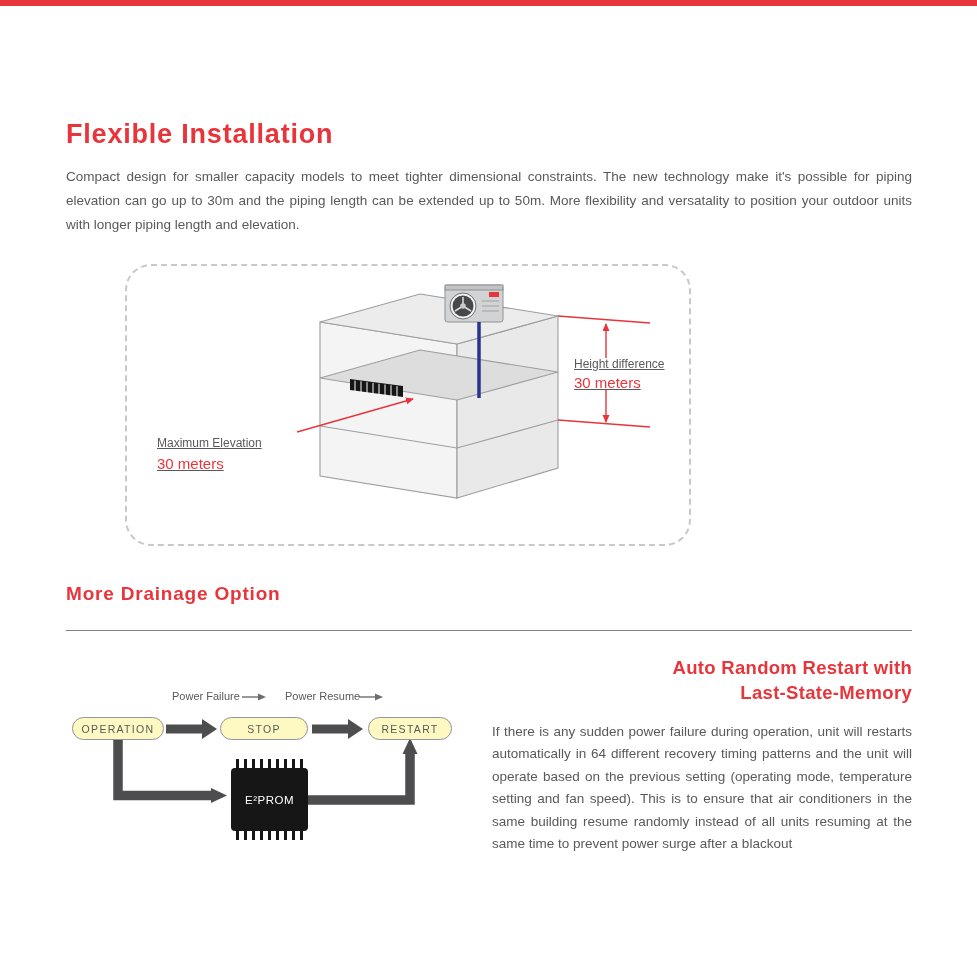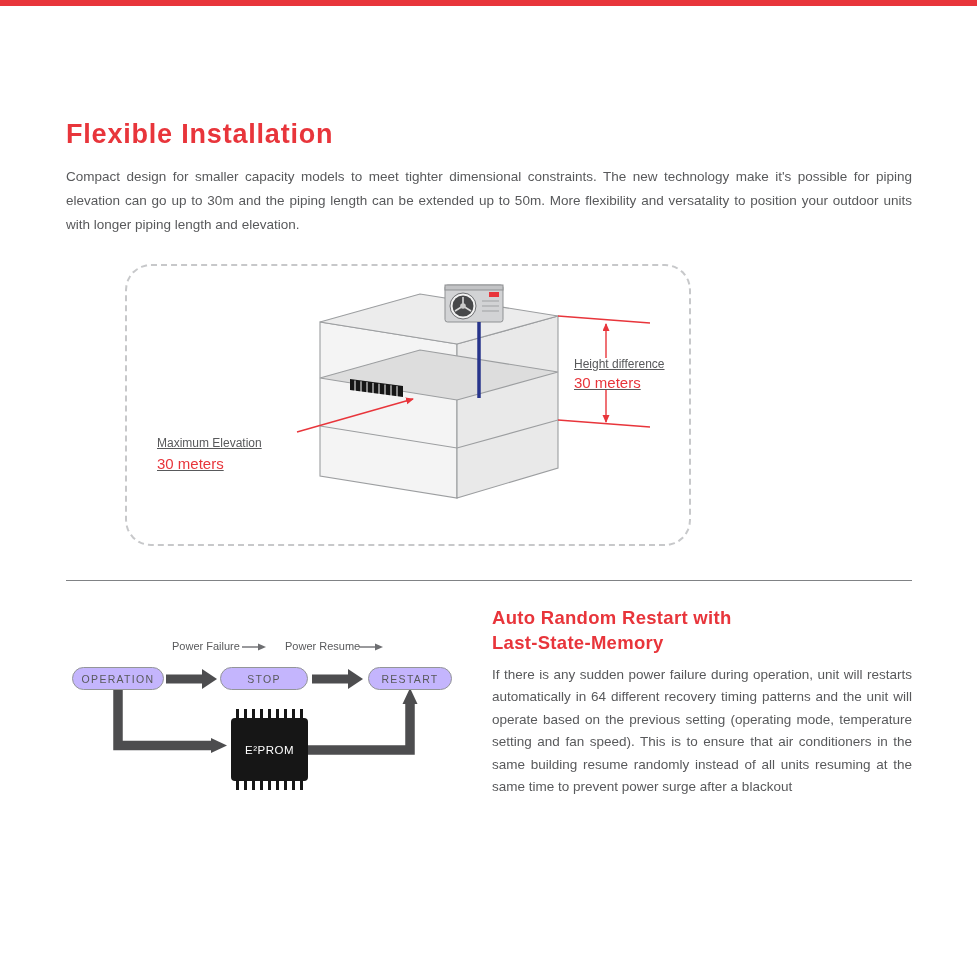--- a/index.html
+++ b/index.html
@@ -53,31 +53,31 @@
   .drainage-text { margin-top: 13px; line-height: 23px; }
 
   hr.divider { margin-top: 24px; border: none; border-top: 1px solid #808285; }
 
   .bottom-row { display: flex; margin-top: 20px; }
   .flowchart { position: relative; width: 426px; height: 212px; flex: none; }
   .flow-svg { position: absolute; left: 0; top: 0; }
   .flow-label { position: absolute; top: 39px; font-size: 11px; color: var(--text-gray); }
   .flow-box {
     position: absolute; top: 66px; height: 23px;
-    border: 1.3px solid #939598; border-radius: 12px; background: #c4b5fd;
+    border: 1.3px solid #939598; border-radius: 12px; background: #fef9c3;
     display: flex; align-items: center; justify-content: center;
     font-size: 10.5px; letter-spacing: 1.3px; color: var(--text-gray);
   }
   .restart-col { flex: 1; }
   h2.restart-title {
     margin-top: 4px;
     font-size: 18.5px; line-height: 25px; font-weight: bold;
-    color: var(--accent); letter-spacing: 0.3px;
-  }
-  .restart-body { margin-top: 9px; line-height: 22.4px; }
+    color: var(--accent); letter-spacing: 0.3px; text-align: right;
+  }
+  .restart-body { margin-top: 16px; line-height: 22.4px; }
 
   .red-fill { fill: var(--accent); }
   .red-stroke { stroke: var(--accent); }
   .dark-fill { fill: var(--arrow-dark); }
   .dark-stroke { stroke: var(--arrow-dark); }
 </style>
 </head>
 <body>
 
 <div class="page">
@@ -158,20 +158,21 @@
         </div>
 
         <div class="dg-group" style="left:447px; top:91px">
           <div class="dg-label">Height difference</div>
           <div class="dg-value" style="margin-top:1px">30 meters</div>
         </div>
       </div>
 
     </div>
 
+    <h2 class="sub-title">More Drainage  Option</h2>
 
 
     <hr class="divider">
 
     <div class="bottom-row">
 
       <div class="flowchart">
         <svg class="flow-svg" width="426" height="212" viewBox="0 0 426 212">
 
           <g class="dark-fill">

